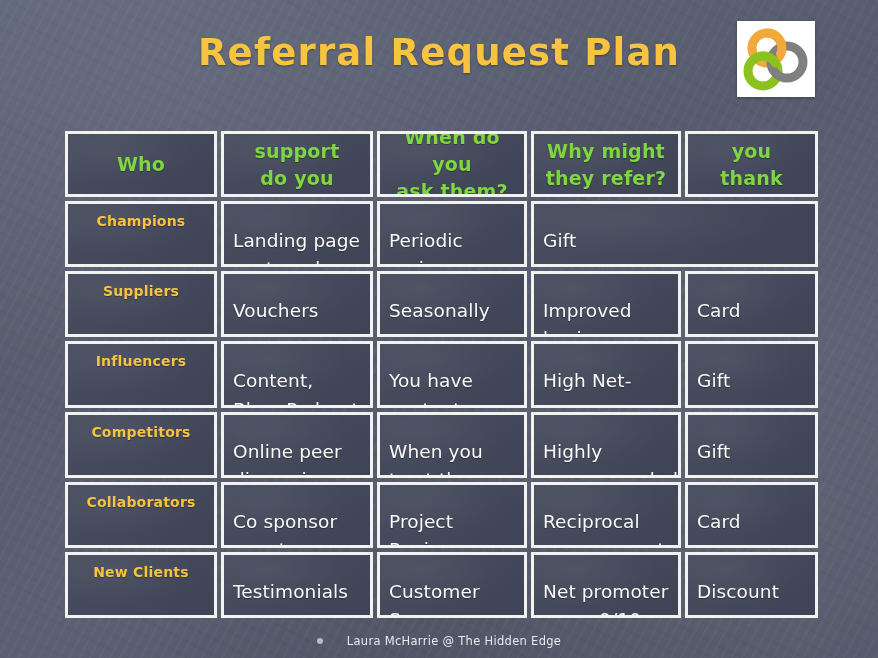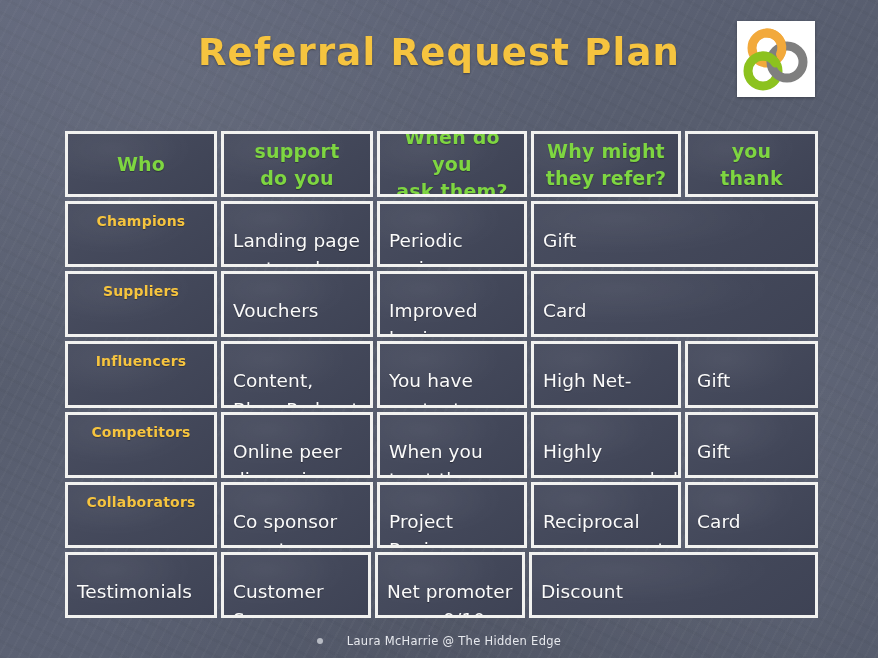--- a/index.html
+++ b/index.html
@@ -233,20 +233,23 @@
       </div>
     </div>
 
     <div class="row body-row">
       <div class="cell c0">
         <div class="rowlabel">Suppliers</div>
       </div>
       <div class="cell c1">
         <div class="celltext">Vouchers</div>
       </div>
+      <div class="cell c2">
+        <div class="celltext">Seasonally</div>
+      </div>
       <div class="cell c3">
         <div class="celltext">Improved business</div>
       </div>
       <div class="cell c4">
         <div class="celltext">Card</div>
       </div>
     </div>
 
     <div class="row body-row">
       <div class="cell c0">
@@ -296,20 +299,23 @@
       </div>
       <div class="cell c3">
         <div class="celltext">Reciprocal arrangement</div>
       </div>
       <div class="cell c4">
         <div class="celltext">Card</div>
       </div>
     </div>
 
     <div class="row body-row">
+      <div class="cell c0">
+        <div class="rowlabel">New Clients</div>
+      </div>
       <div class="cell c1">
         <div class="celltext">Testimonials</div>
       </div>
       <div class="cell c2">
         <div class="celltext">Customer Survey</div>
       </div>
       <div class="cell c3">
         <div class="celltext">Net promoter score 9/10</div>
       </div>
       <div class="cell c4">

